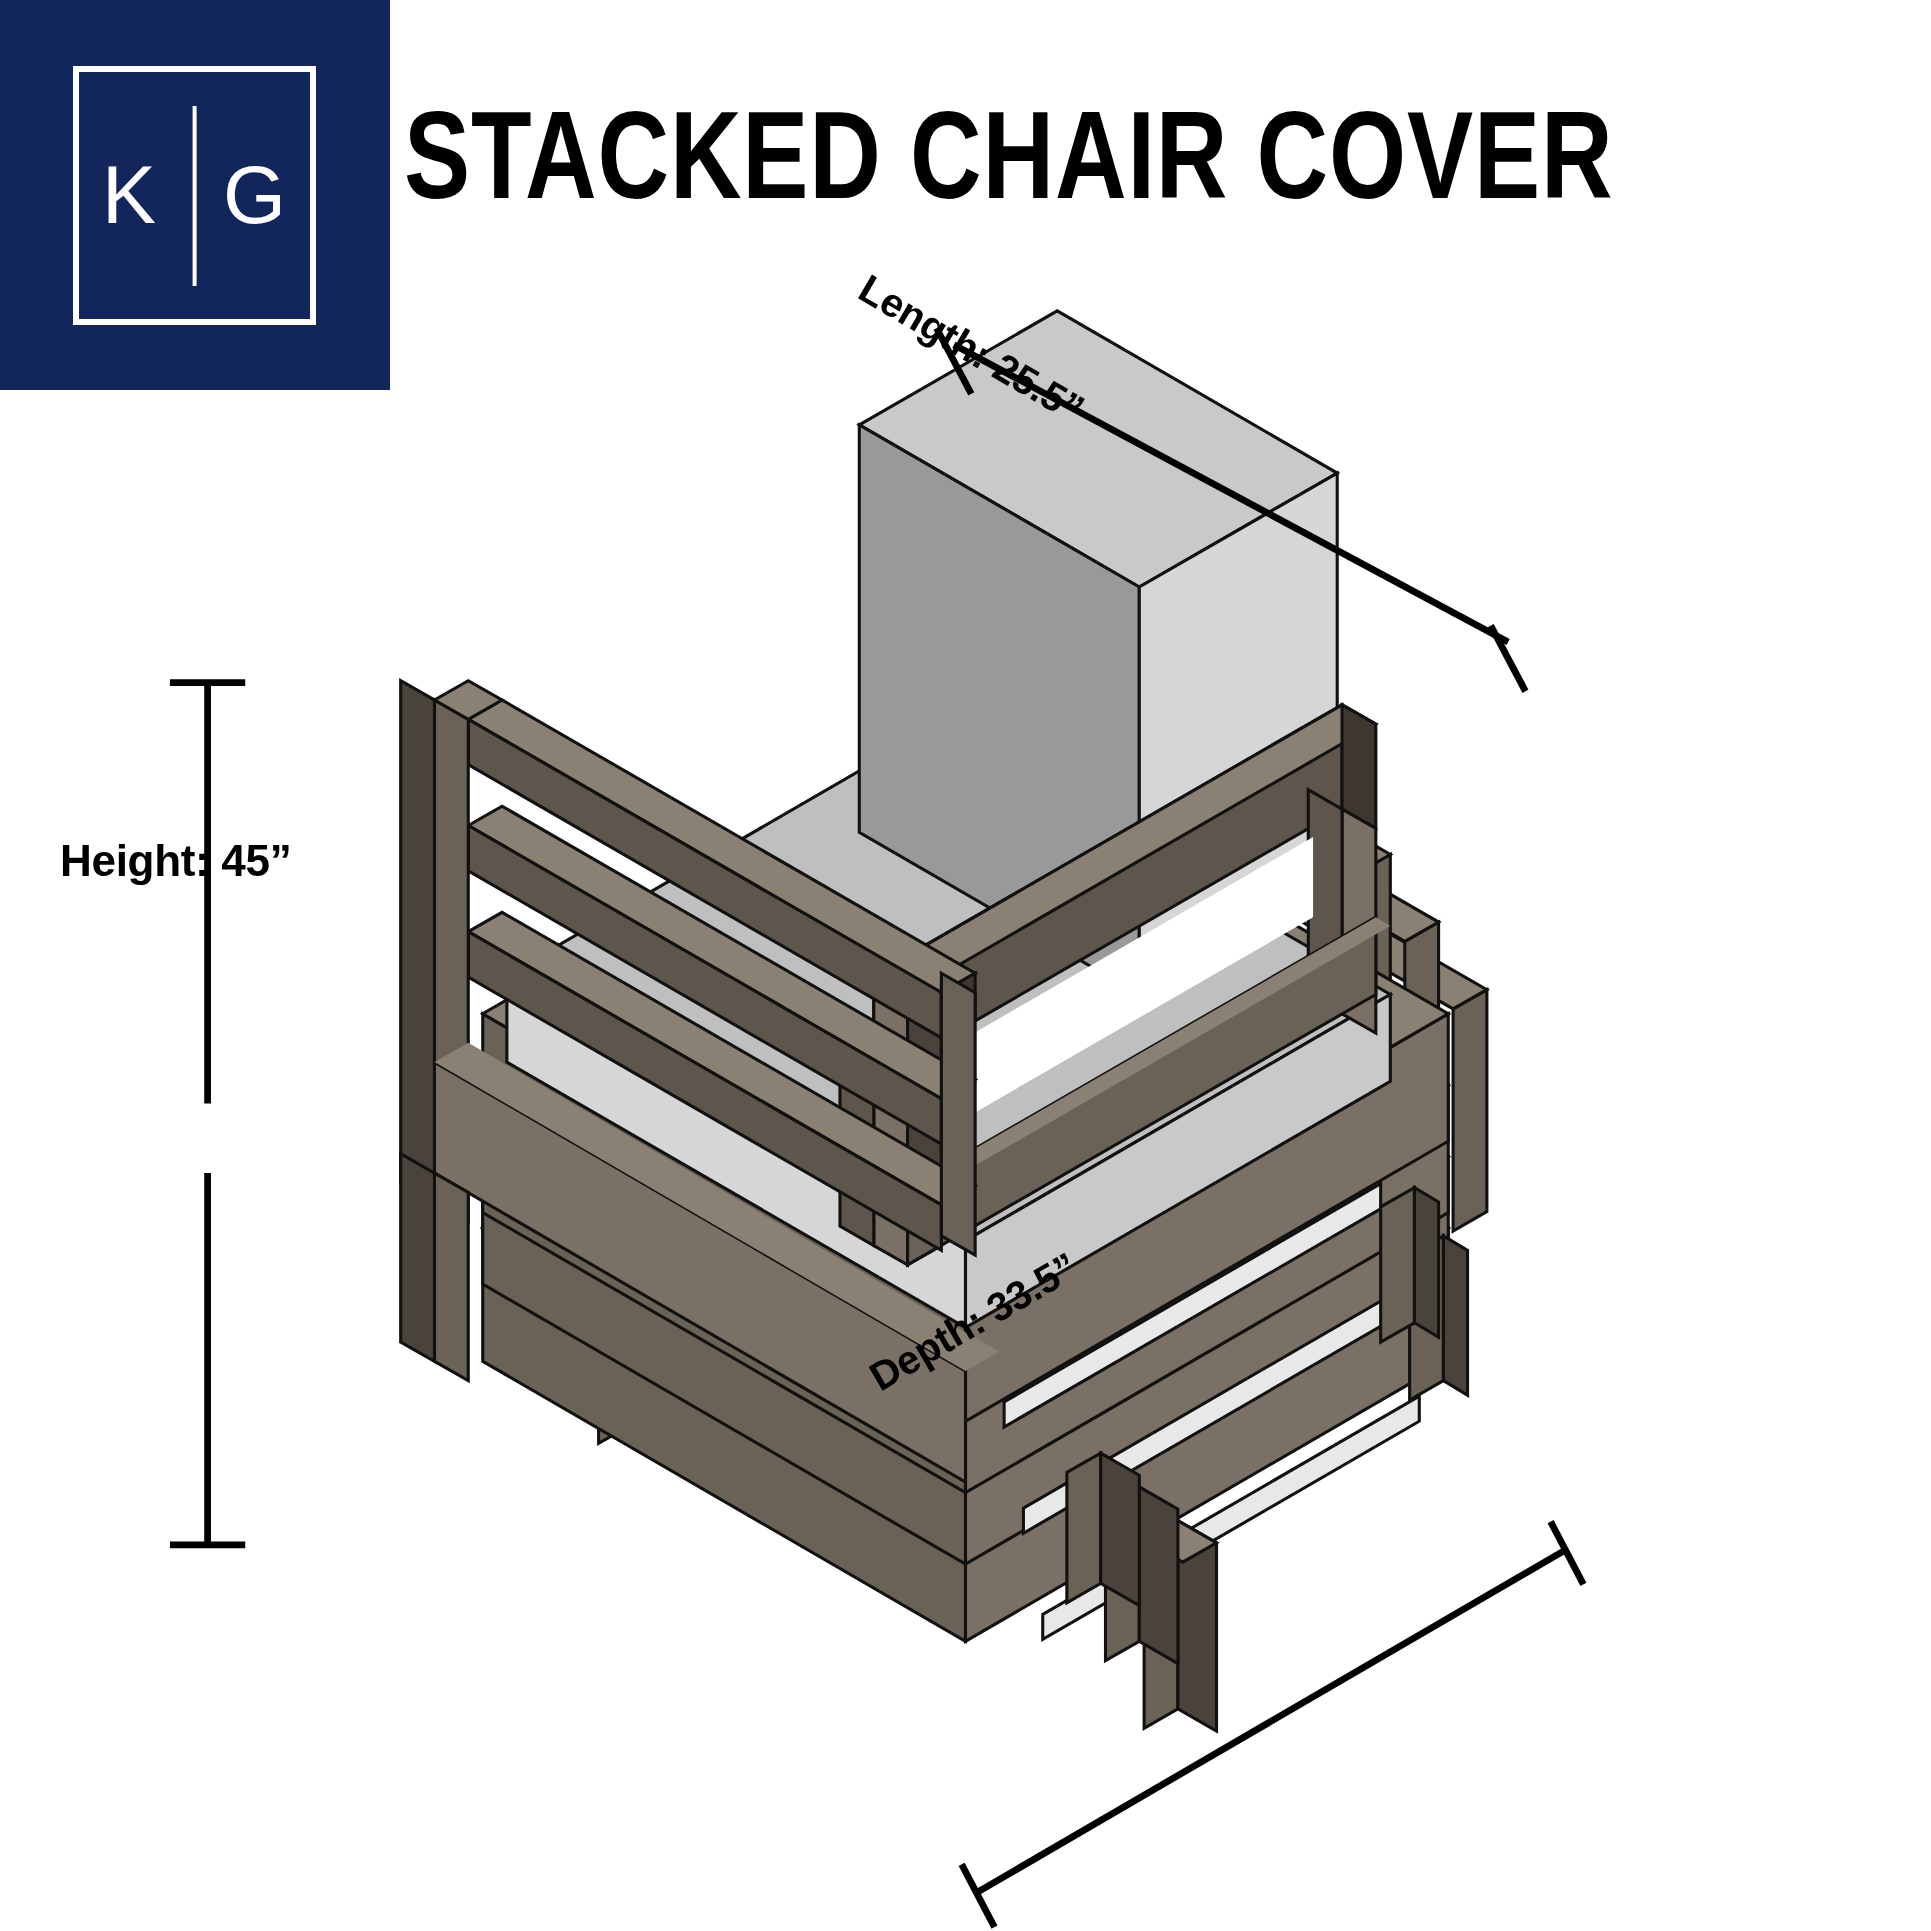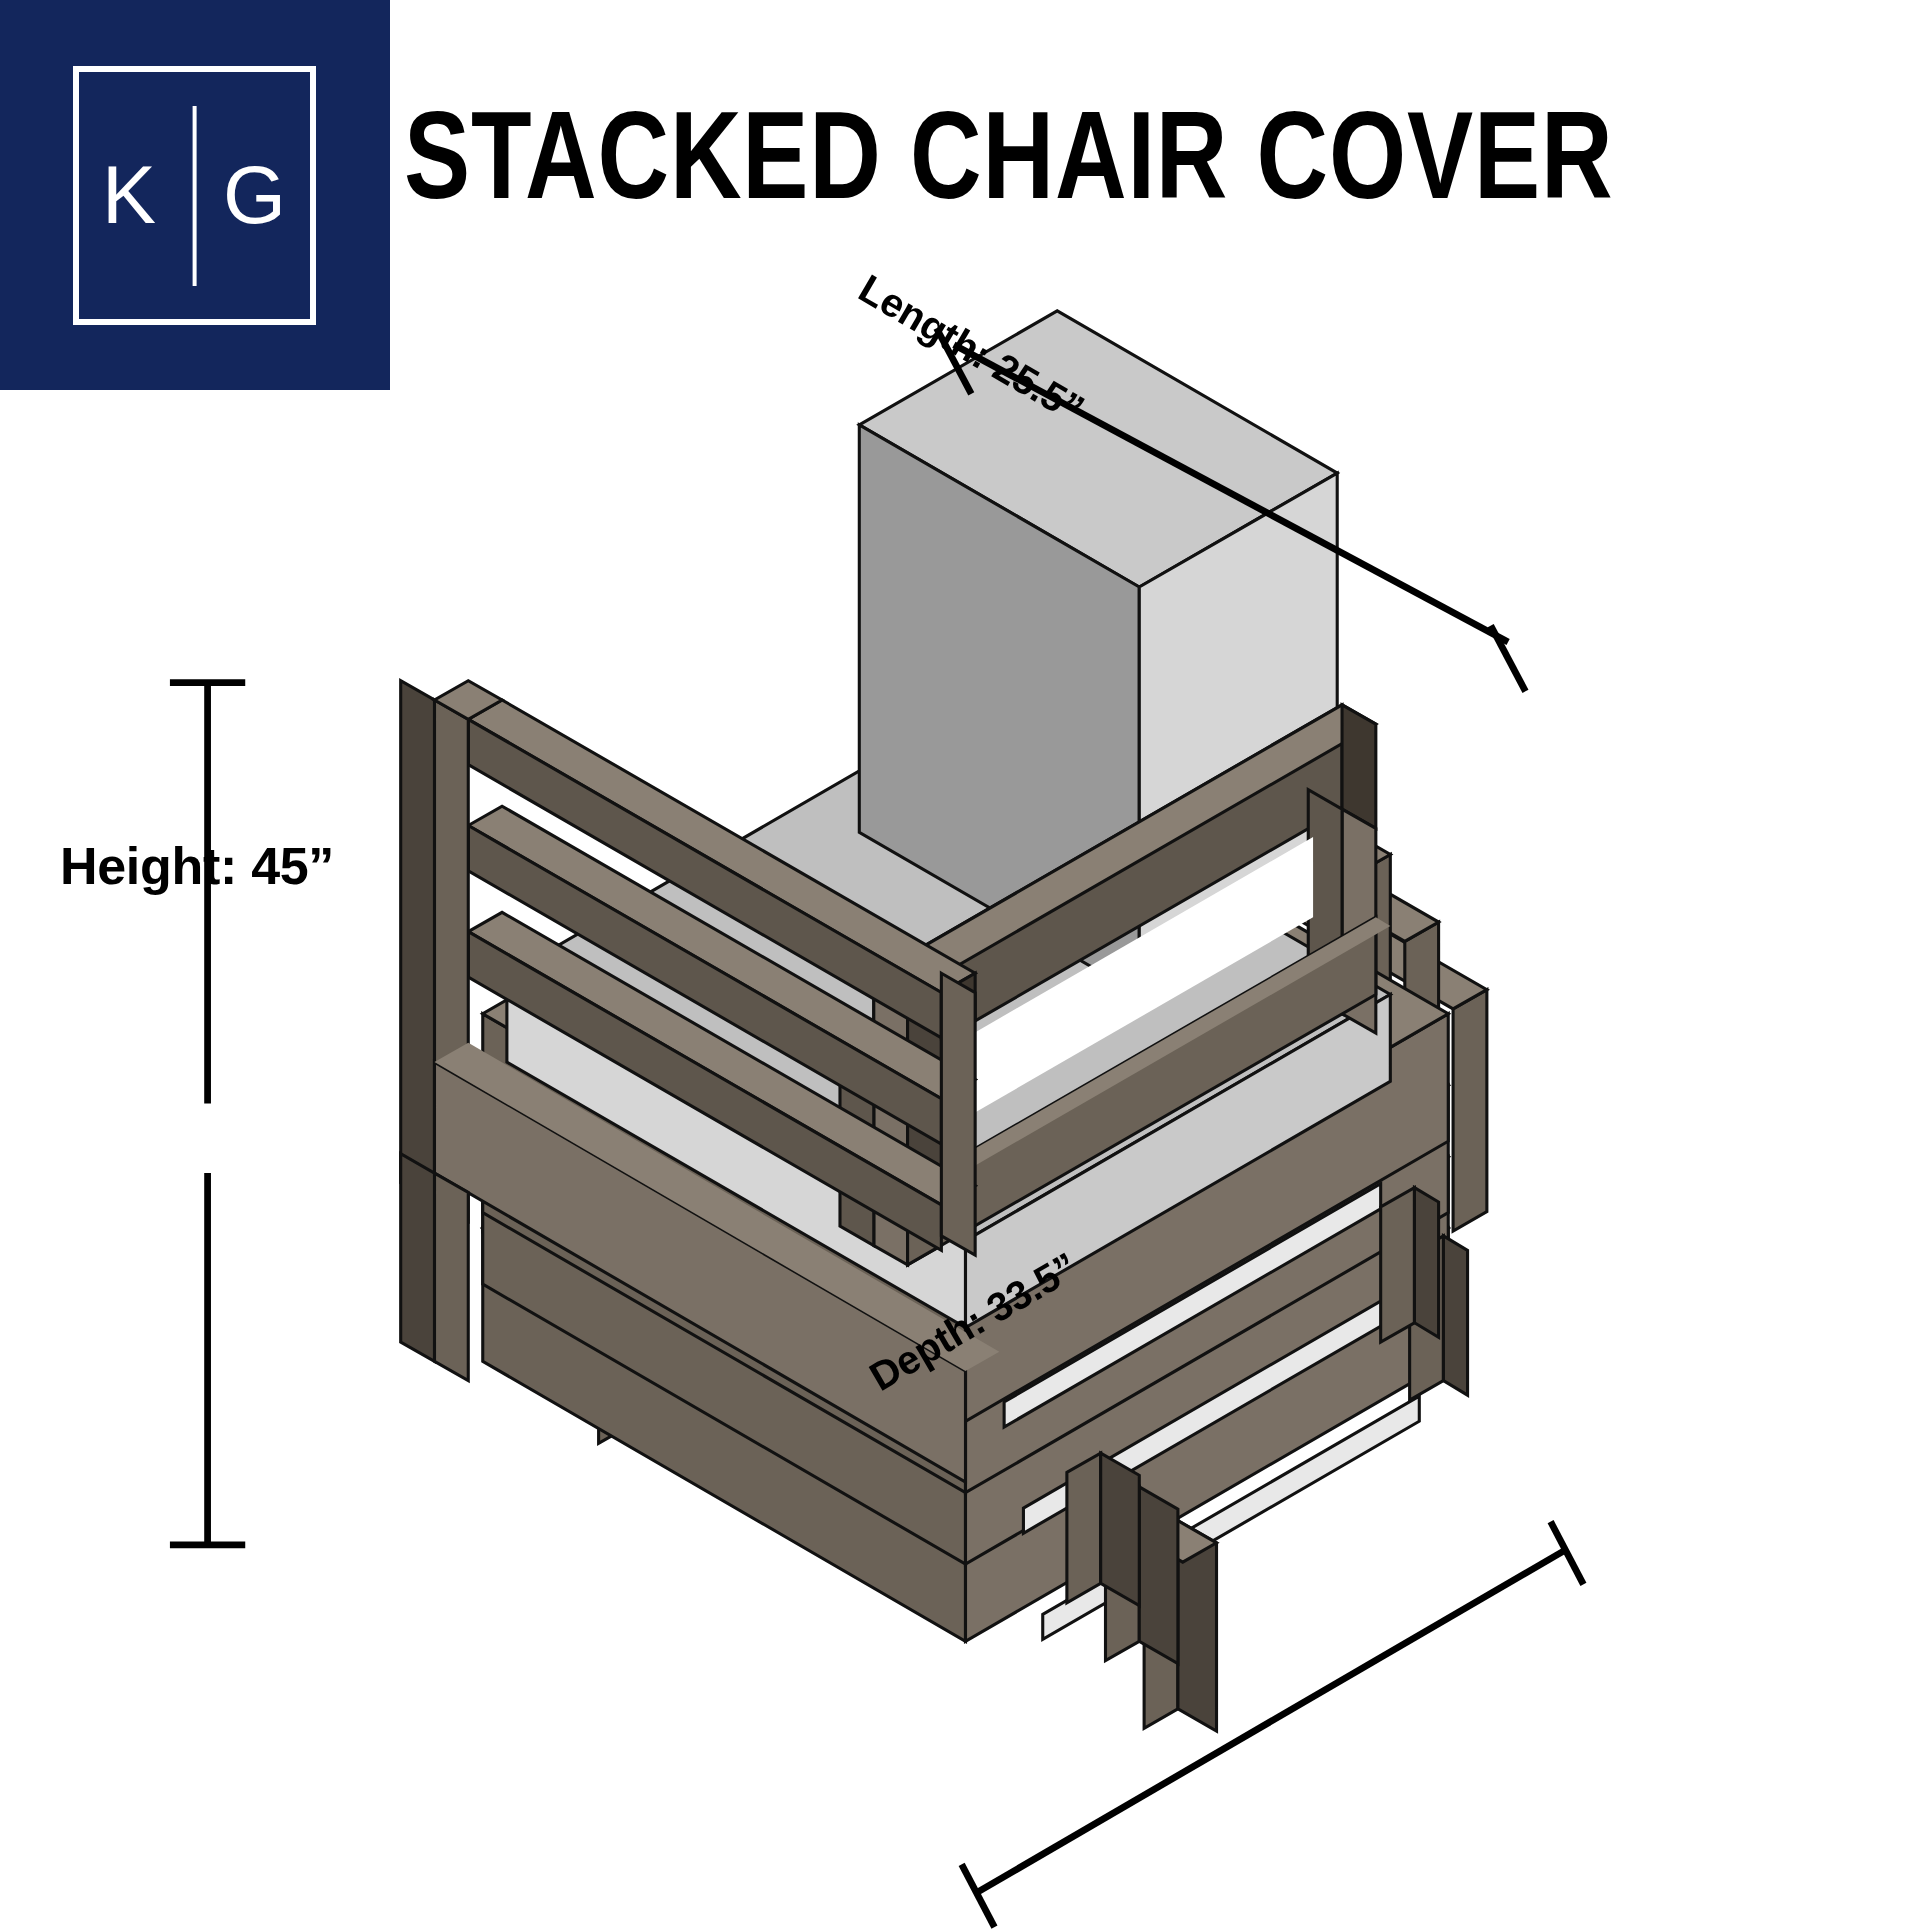--- a/index.html
+++ b/index.html
@@ -46,21 +46,21 @@
     white-space:nowrap;
     font-family:"Liberation Sans",sans-serif;
   }
 
   
   .dim-label{
     position:absolute;font-weight:700;color:#000000;
     white-space:nowrap;font-family:"Liberation Sans",sans-serif;
   }
   #height-label{
-    left:60px;top:836px;font-size:52px;letter-spacing:-0.3px;
+    left:60px;top:836px;font-size:44px;letter-spacing:-0.3px;
   }
   #length-label{
     left:874px;top:266px;font-size:40px;
     transform:rotate(30.3deg);transform-origin:left top;
     letter-spacing:-0.3px;
   }
   #depth-label{
     left:862px;top:1361px;font-size:40px;
     transform:rotate(-30.3deg);transform-origin:left top;
     letter-spacing:-0.3px;

